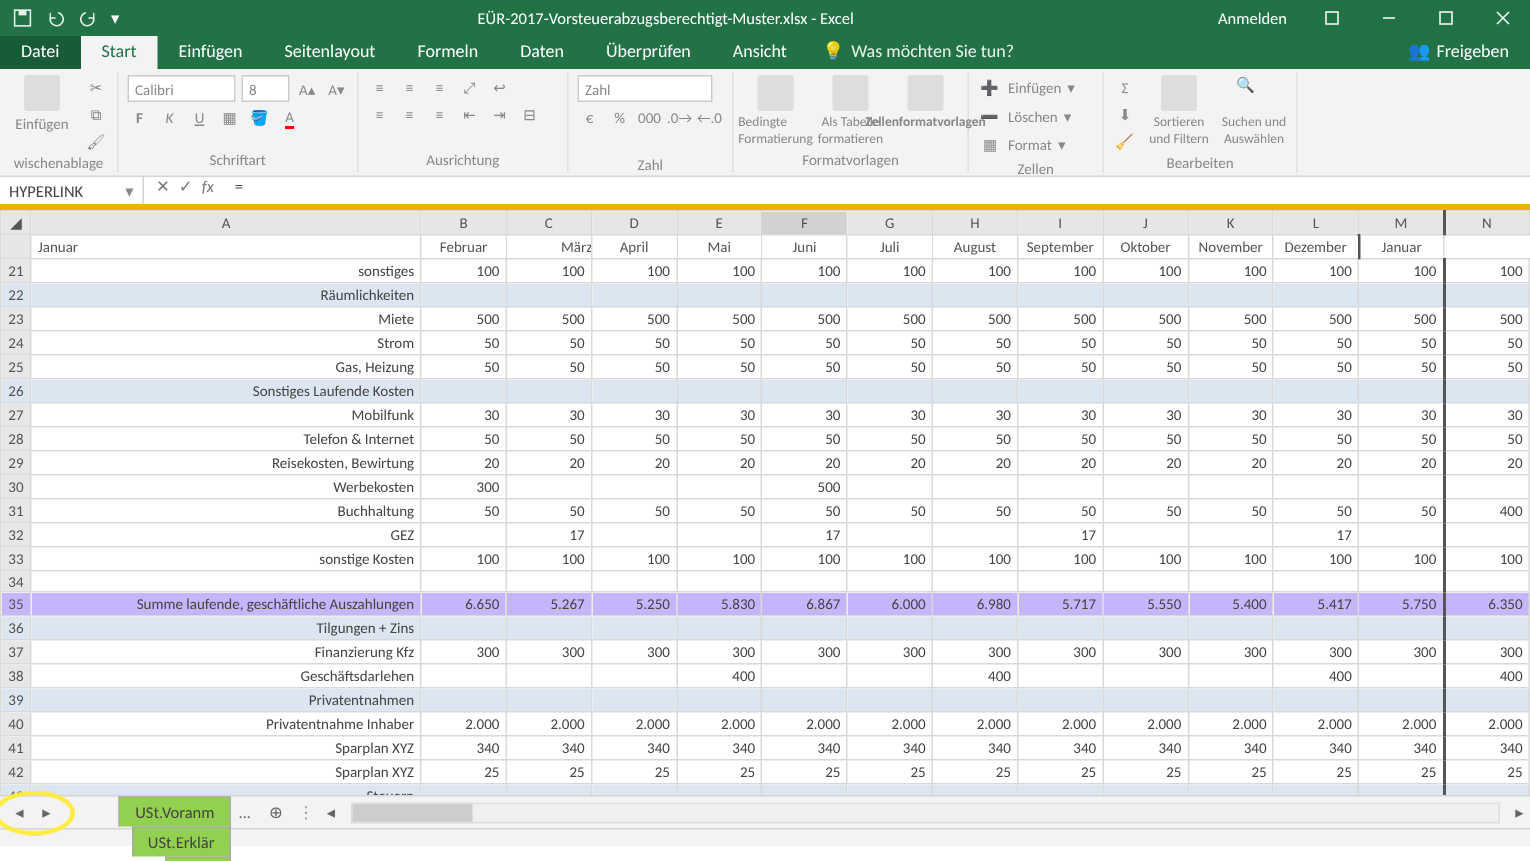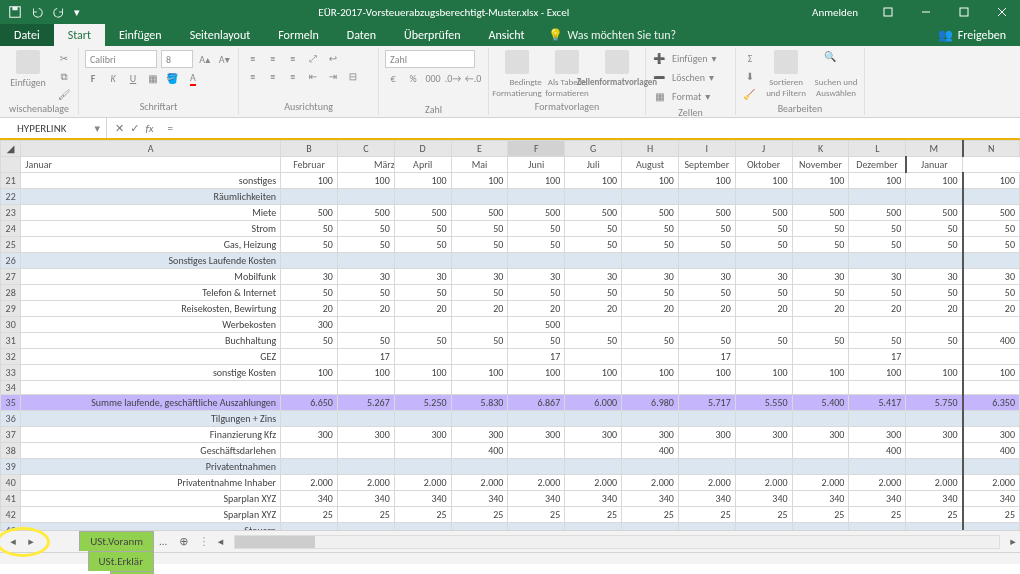--- a/index.html
+++ b/index.html
@@ -29,21 +29,21 @@
 .ribbon .grp-body { display: flex; gap: 6px; align-items: flex-start; flex: 1; }
 .ribbon .big-btn { display: flex; flex-direction: column; align-items: center; gap: 2px; width: 44px; }
 .ribbon .big-ico { width: 24px; height: 24px; background: #ddd; border-radius: 2px; }
 .ribbon .row { display: flex; gap: 4px; align-items: center; margin-bottom: 2px; }
 .ribbon select, .ribbon .inp { border: 1px solid #ccc; background: #fff; font-size: 10px; height: 18px; padding: 0 4px; color: #888; }
 .ribbon .inp.font { width: 72px; }
 .ribbon .inp.size { width: 32px; }
 .ribbon .mini { width: 16px; height: 16px; border: 1px solid transparent; display: inline-flex; align-items: center; justify-content: center; }
 
 
-.formula-bar { height: 22px; border-bottom: 2px solid #eab308; display: flex; align-items: center; background: #fff; font-size: 11px; padding-left: 11px; }
+.formula-bar { height: 22px; border-bottom: 4px solid #eab308; display: flex; align-items: flex-start; background: #fff; font-size: 11px; }
 .formula-bar .name-box { width: 96px; border-right: 1px solid #d4d4d4; padding: 0 6px; height: 100%; display: flex; align-items: center; }
 .formula-bar .fx-btns { display: flex; gap: 6px; padding: 0 8px; color: #777; }
 .formula-bar .fx-input { flex: 1; padding: 0 6px; }
 
 
 .grid-wrap { height: 390px; overflow: hidden; position: relative; background: #fff; }
 table.grid { border-collapse: collapse; width: 100%; table-layout: fixed; font-size: 10px; }
 table.grid th, table.grid td { border: 1px solid #d9d9d9; padding: 1px 4px; height: 14px; white-space: nowrap; overflow: hidden; }
 table.grid thead th { background: #e6e6e6; font-weight: normal; text-align: center; color: #555; position: sticky; top: 0; }
 table.grid thead th.sel { background: #d2d2d2; }
@@ -219,21 +219,21 @@
         <span class="mini">.0→</span>
         <span class="mini">←.0</span>
       </div>
     </div>
     <div class="group-label">Zahl</div>
   </div>
   <div class="group">
     <div class="grp-body">
       <div class="big-btn">
           <div class="big-ico"></div>
-          <span style="font-size:9px;text-align:right;">Bedingte Formatierung</span>
+          <span style="font-size:9px;text-align:left;">Bedingte Formatierung</span>
         </div>
       <div class="big-btn">
           <div class="big-ico"></div>
           <span style="font-size:9px;text-align:center;">Als Tabelle formatieren</span>
         </div>
       <div class="big-btn">
           <div class="big-ico"></div>
           <span style="font-size:9px;font-weight:bold;">Zellenformatvorlagen</span>
         </div>
     </div>

